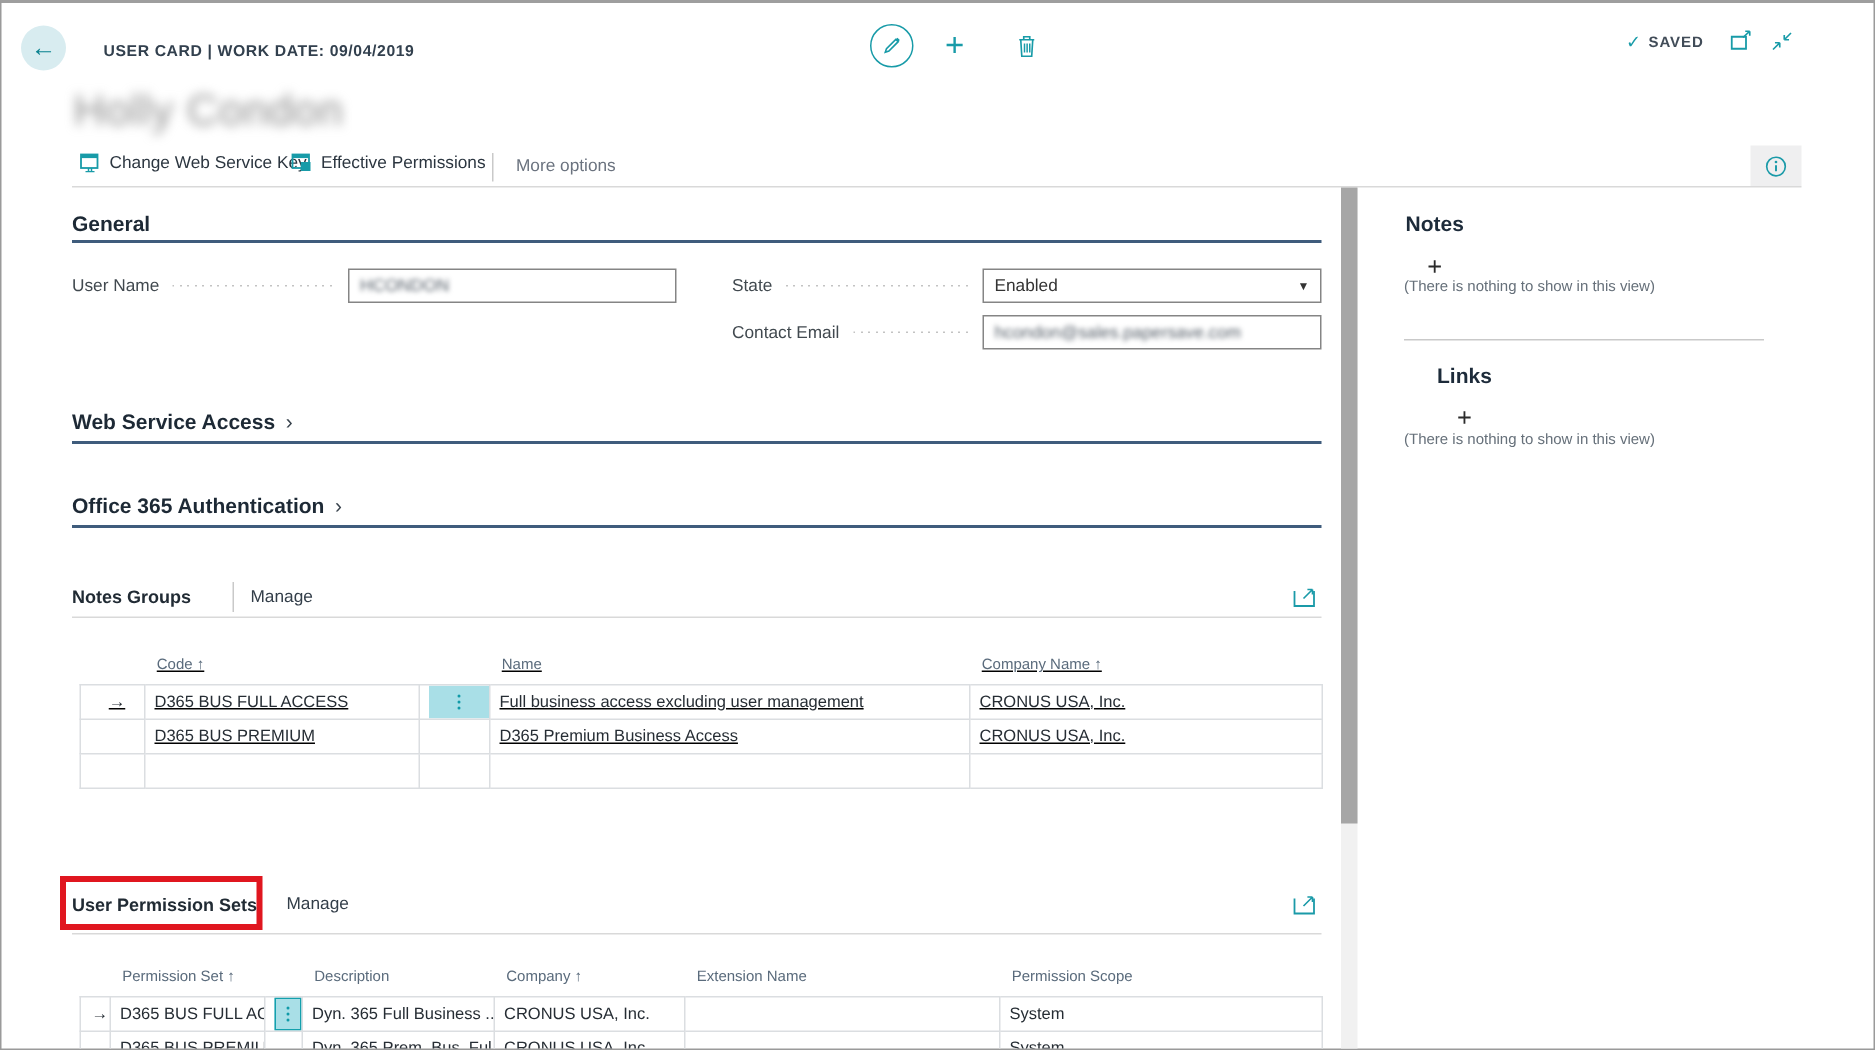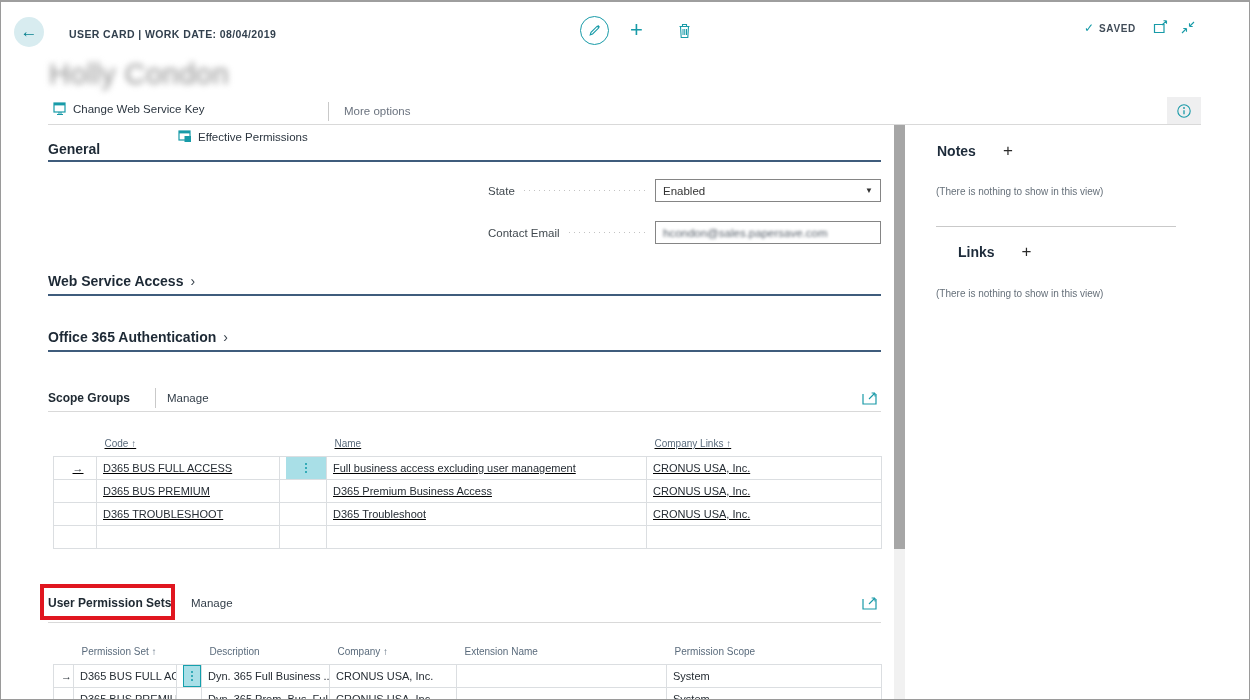--- a/index.html
+++ b/index.html
@@ -75,40 +75,40 @@
   .menu-focus { background:#a9dfe7; width:100%; height:100%; display:flex;
     align-items:center; justify-content:center; }
   .menu-focus.bordered { outline:1px solid #14a0ad; outline-offset:-1px; }
   .dots { display:flex; flex-direction:column; gap:2px; }
   .dots i { width:2px; height:2px; border-radius:50%; background:#0f9aa8; display:block; }
 
   
   .red-box { left:39px; top:582px; width:135px; height:36px; border:4px solid #e0161f; z-index:9; }
 
   
-  .fb-heading { font-size:14px; font-weight:bold; color:#1d2b3a; display:flex; align-items:center; gap:27px; }
+  .fb-heading { font-size:14px; font-weight:bold; color:#1d2b3a; display:flex; align-items:center; gap:11px;flex-direction:column; }
   .fb-plus { font-size:17px; font-weight:400; color:#2b2b2b; cursor:pointer; }
   .fb-empty { width:240px; left:935px; font-size:10px; color:#66707a; }
   .fb-divider { left:935px; width:240px; height:1px; background:#c9c9c9; }
 
   
   .sb-track { left:893px; top:123px; width:11px; height:577px; background:#f1f1f1; }
   .sb-thumb { left:893px; top:123px; width:11px; height:424px; background:#a6a6a6; cursor:pointer; }
 
   svg.ticon { display:block; }
 </style>
 </head>
 <body>
 
 <div class="page">
 
   <div class="abs back-btn">
     <span>←</span>
   </div>
-  <div class="abs breadcrumb">USER CARD | WORK DATE: 08/04/2019</div>
+  <div class="abs breadcrumb">USER CARD | WORK DATE: 09/04/2019</div>
 
   <div class="abs edit-circle">
     <svg class="ticon" width="15" height="15" viewBox="0 0 15 15">
       <path d="M3.2 11.8 L4 9.4 L10.2 3.2 L11.8 4.8 L5.6 11 Z M10.9 2.5 l1.6 1.6" fill="none" stroke="#189ba8" stroke-width="1.1"></path>
     </svg>
   </div>
   <div class="abs new-plus">+</div>
   <div class="abs trash-wrap">
     <svg class="ticon" width="15" height="17" viewBox="0 0 15 17">
       <path d="M2.5 4.5 h10 M5.5 4 v-1.5 h4 v1.5 M3.5 4.5 l0.7 11 h6.6 l0.7 -11" fill="none" stroke="#189ba8" stroke-width="1.1"></path>
@@ -136,21 +136,21 @@
   <div class="abs page-title">Holly Condon</div>
 
   <div class="abs cmd-item" style="left:52px;">
     <svg class="ticon" width="14" height="13" viewBox="0 0 14 13">
       <rect x="1" y="1" width="11" height="9" fill="none" stroke="#189ba8" stroke-width="1.2"></rect>
       <rect x="1" y="1" width="11" height="2.4" fill="#189ba8" stroke="none"></rect>
       <path d="M4 12.5 h6 M6 10 v2.5 M8 10 v2.5" stroke="#189ba8" stroke-width="1" fill="none"></path>
     </svg>
     <span class="cmd-label">Change Web Service Key</span>
   </div>
-  <div class="abs cmd-item" style="left:177px;margin-top:28px;">
+  <div class="abs cmd-item" style="left:193px;">
     <svg class="ticon" width="14" height="13" viewBox="0 0 14 13">
       <rect x="1" y="1" width="11" height="9" fill="none" stroke="#189ba8" stroke-width="1.2"></rect>
       <rect x="1" y="1" width="11" height="2.4" fill="#189ba8" stroke="none"></rect>
       <rect x="6.5" y="6" width="6.5" height="6" fill="#189ba8" stroke="none"></rect>
     </svg>
     <span class="cmd-label">Effective Permissions</span>
   </div>
   <div class="abs cmd-sep"></div>
   <div class="abs more-options">More options</div>
   <div class="abs cmdbar-border"></div>
@@ -158,47 +158,54 @@
     <svg class="ticon" width="16" height="16" viewBox="0 0 16 16">
       <circle cx="8" cy="8" r="6.2" fill="none" stroke="#1a9aa8" stroke-width="1.1"></circle>
       <circle cx="8" cy="5" r="0.9" fill="#1a9aa8"></circle>
       <path d="M8 7.2 v4" stroke="#1a9aa8" stroke-width="1.3" fill="none"></path>
     </svg>
   </div>
 
   <div class="abs sec-heading" style="left:47px; top:139px;">General</div>
   <div class="abs sec-underline" style="top:158px;"></div>
 
+  <div class="abs field" style="left:47px; top:177px; width:403px;">
+    <span class="f-label">User Name</span>
+    <span class="leader"></span>
+    <span class="tbox" style="width:219px;">
+      <span class="blurval">HCONDON</span>
+    </span>
+  </div>
   <div class="abs field" style="left:487px; top:177px; width:393px;">
     <span class="f-label">State</span>
     <span class="leader"></span>
     <span class="tbox sel" style="width:226px;">
       <span>Enabled</span>
       <span class="dd-arrow">▼</span>
     </span>
   </div>
-  <div class="abs field" style="left:487px; top:208px; width:393px;margin-top:11px;">
+  <div class="abs field" style="left:487px; top:208px; width:393px;">
     <span class="f-label">Contact Email</span>
     <span class="leader"></span>
     <span class="tbox" style="width:226px;">
       <span class="blurval">hcondon@sales.papersave.com</span>
     </span>
   </div>
 
   <div class="abs sec-heading" style="left:47px; top:271px;">
     <span>Web Service Access</span><span class="chev">›</span>
   </div>
   <div class="abs sec-underline" style="top:292px;"></div>
 
   <div class="abs sec-heading" style="left:47px; top:327px;">
     <span>Office 365 Authentication</span><span class="chev">›</span>
   </div>
   <div class="abs sec-underline" style="top:348px;"></div>
 
-  <div class="abs part-title" style="left:47px; top:389px;">Scope Groups</div>
+  <div class="abs part-title" style="left:47px; top:389px;">Notes Groups</div>
   <div class="abs part-sep" style="left:154px; top:386px;"></div>
   <div class="abs part-manage" style="left:166px; top:390px;">Manage</div>
   <div class="abs" style="left:861px; top:389px;">
     <svg class="ticon" width="15" height="14" viewBox="0 0 15 14">
       <path d="M1 3 v10 h13 v-10" fill="none" stroke="#1a9aa8" stroke-width="1.2"></path>
       <path d="M7 8 L13 2 M13 2 h-3.4 M13 2 v3.4" fill="none" stroke="#1a9aa8" stroke-width="1.1"></path>
     </svg>
   </div>
   <div class="abs part-border" style="top:409px;"></div>
 
@@ -209,21 +216,21 @@
         <col style="width:47px">
         <col style="width:320px">
         <col style="width:235px">
       </colgroup>
     <thead>
       <tr>
         <th></th>
         <th>Code ↑</th>
         <th></th>
         <th>Name</th>
-        <th>Company Links ↑</th>
+        <th>Company Name ↑</th>
       </tr>
     </thead>
     <tbody>
       <tr>
         <td class="sel-cell"><span>→</span></td>
         <td>D365 BUS FULL ACCESS</td>
         <td class="menu-cell">
             <span class="menu-focus">
               <span class="dots">
                 <i></i>
@@ -233,27 +240,20 @@
             </span>
           </td>
         <td>Full business access excluding user management</td>
         <td>CRONUS USA, Inc.</td>
       </tr>
       <tr>
         <td class="sel-cell"></td>
         <td>D365 BUS PREMIUM</td>
         <td class="menu-cell"></td>
         <td>D365 Premium Business Access</td>
-        <td>CRONUS USA, Inc.</td>
-      </tr>
-      <tr>
-        <td class="sel-cell"></td>
-        <td>D365 TROUBLESHOOT</td>
-        <td class="menu-cell"></td>
-        <td>D365 Troubleshoot</td>
         <td>CRONUS USA, Inc.</td>
       </tr>
       <tr>
         <td class="sel-cell"></td>
         <td></td>
         <td class="menu-cell"></td>
         <td></td>
         <td></td>
       </tr>
     </tbody>

